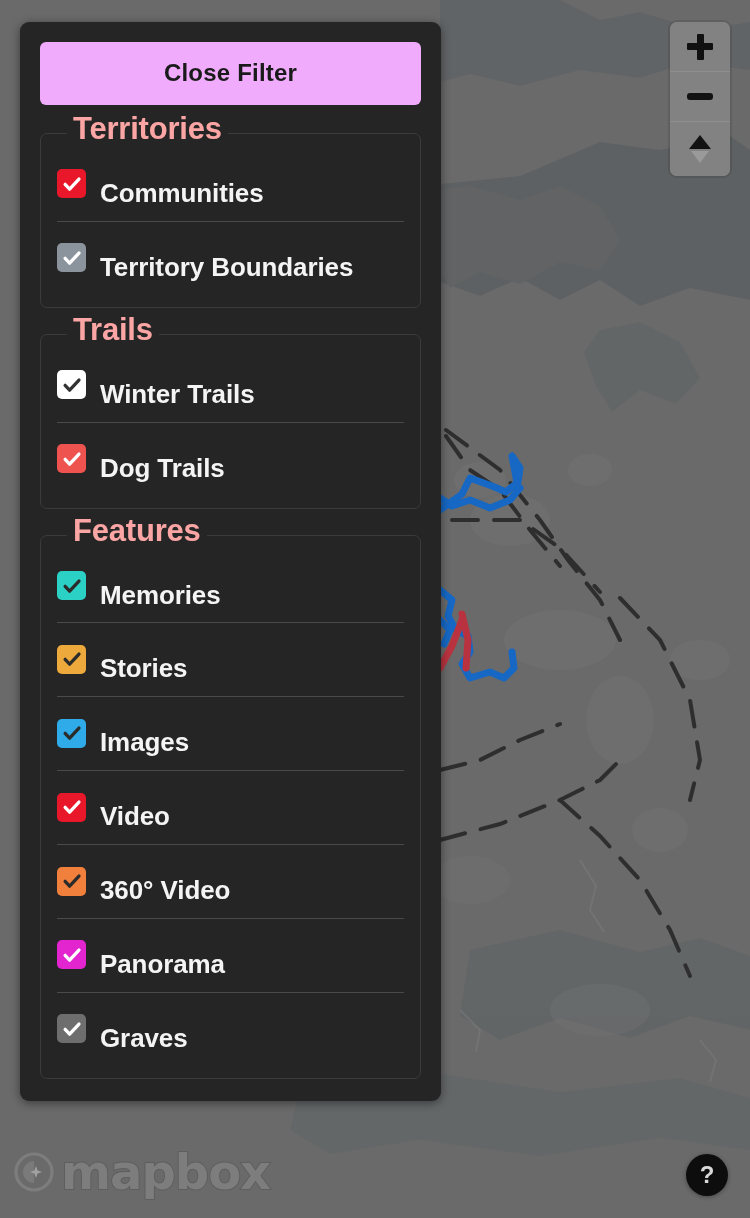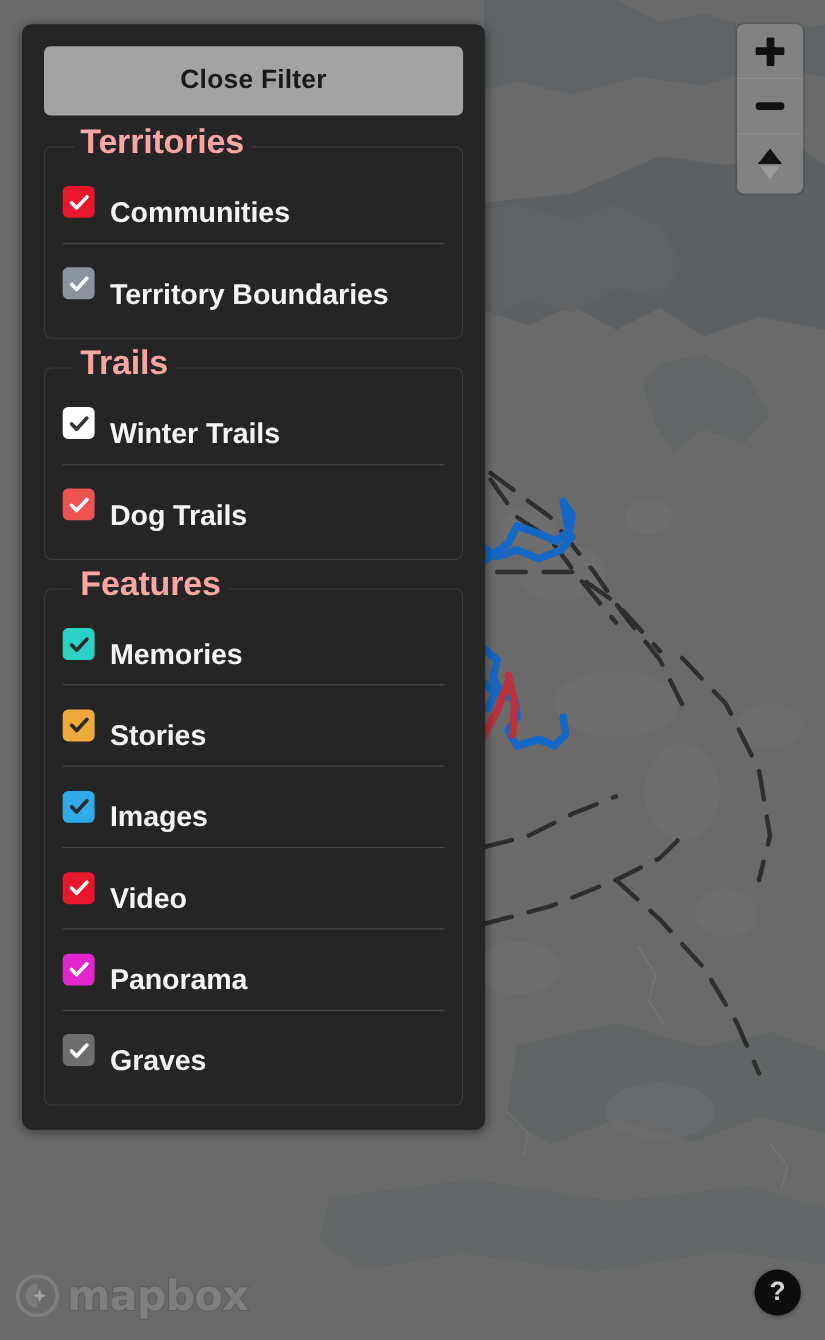--- a/index.html
+++ b/index.html
@@ -49,21 +49,21 @@
   }
 
   
   #mapbox-logo {
     position: absolute; left: 14px; bottom: 18px;
     display: flex; align-items: center; gap: 7px;
     opacity: .55;
   }
   #mapbox-logo .mb-word {
     font-family: "DejaVu Sans", sans-serif;
-    font-size: 38px; font-weight: 700; letter-spacing: -1px;
+    font-size: 48px; font-weight: 700; letter-spacing: -1px;
     color: #8d8d8d;
     -webkit-text-stroke: 2px #555;
     paint-order: stroke fill;
   }
 
   
   #help-button {
     position: absolute; right: 22px; bottom: 22px;
     width: 42px; height: 42px; border-radius: 50%;
     background: #0d0d0d;
@@ -81,21 +81,21 @@
     position: absolute; left: 20px; top: 22px;
     width: 421px;
     background: #252525;
     border-radius: 9px;
     padding: 20px 20px 22px 20px;
     box-shadow: 0 2px 10px rgba(0,0,0,.45);
   }
 
   #close-filter-button {
     display: block; width: 100%;
-    background: #a3a3a3;
+    background: #f0abfc;
     border: none; border-radius: 6px;
     padding: 17px 0 18px 0;
     font-family: "Liberation Sans", sans-serif;
     font-size: 24px; font-weight: 700; color: #1a1a1a;
     text-align: center; cursor: pointer;
     letter-spacing: .2px;
   }
 
   .filter-group {
     position: relative;
@@ -297,20 +297,28 @@
           </div>
           <div class="filter-row">
             <span class="cbox" style="background: rgb(232, 23, 42);">
               <svg viewBox="0 0 24 24">
                 <path d="M4.5 12.4 L9.4 17.6 L19.6 6.6" fill="none" stroke="#ffffff" stroke-width="3.6" stroke-linecap="round" stroke-linejoin="round"></path>
               </svg>
             </span>
             <span class="row-label">Video</span>
           </div>
           <div class="filter-row">
+            <span class="cbox" style="background: rgb(240, 128, 60);">
+              <svg viewBox="0 0 24 24">
+                <path d="M4.5 12.4 L9.4 17.6 L19.6 6.6" fill="none" stroke="#2b2b2b" stroke-width="3.6" stroke-linecap="round" stroke-linejoin="round"></path>
+              </svg>
+            </span>
+            <span class="row-label">360° Video</span>
+          </div>
+          <div class="filter-row">
             <span class="cbox" style="background: rgb(226, 37, 207);">
               <svg viewBox="0 0 24 24">
                 <path d="M4.5 12.4 L9.4 17.6 L19.6 6.6" fill="none" stroke="#ffffff" stroke-width="3.6" stroke-linecap="round" stroke-linejoin="round"></path>
               </svg>
             </span>
             <span class="row-label">Panorama</span>
           </div>
           <div class="filter-row">
             <span class="cbox" style="background: rgb(110, 110, 110);">
               <svg viewBox="0 0 24 24">

